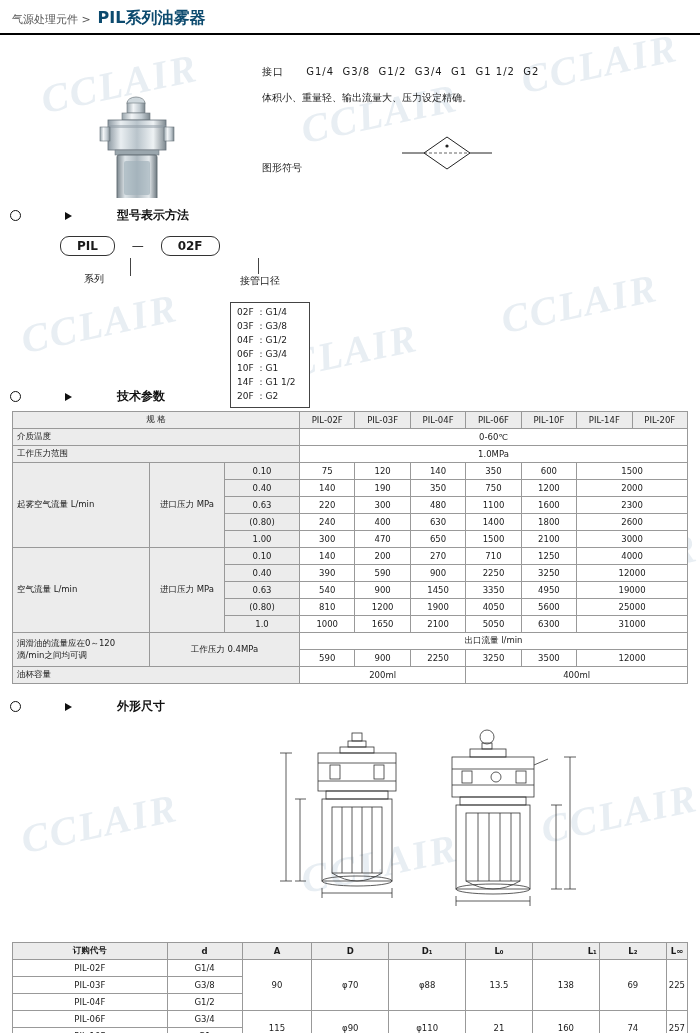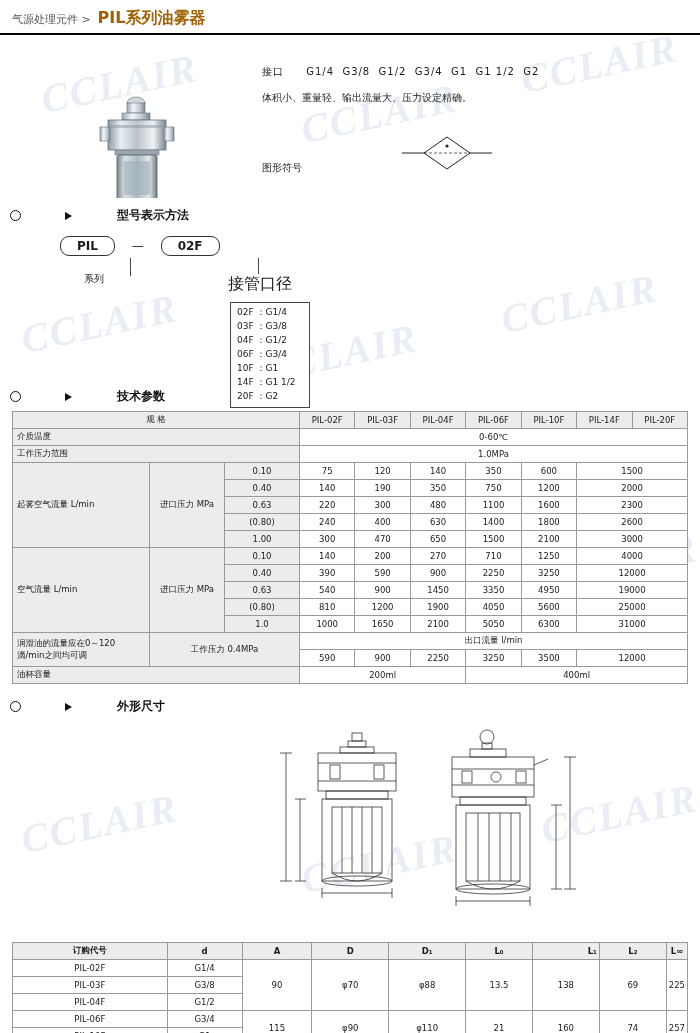--- a/index.html
+++ b/index.html
@@ -31,21 +31,21 @@
   
   .pagehead{
     padding:8px 12px 4px 12px;
     border-bottom:2px solid #000;
     margin:0 0 0 0;
   }
   .pagehead .crumb{
     font-size:11px;color:#555;
   }
   .pagehead .title{
-    font-size:16px;font-weight:bold;color:#a16207;
+    font-size:16px;font-weight:bold;color:#0c4a6e;
     margin-left:4px;
   }
 
   
   .topblock{display:flex;padding:8px 12px 0 12px;}
   .prodimg{width:250px;height:150px;position:relative;}
   .prodtxt{flex:1;padding-top:20px;font-size:10px;line-height:1.8;}
   .prodtxt .row1{letter-spacing:1px;}
   .port-label{display:inline-block;width:40px;}
   .desc{margin-top:8px;color:#222;}
@@ -76,21 +76,21 @@
     padding:2px 16px;font-weight:bold;font-size:12px;background:#fff;
     text-align:center;
   }
   .dash{display:inline-block;width:40px;text-align:center;font-size:12px;}
   .seriestag{margin-left:24px;margin-top:16px;font-size:10px;}
   .portbox{
     position:absolute;left:230px;top:72px;width:66px;
     border:1px solid #444;padding:3px 6px;font-size:9px;line-height:1.55;
     background:#fff;
   }
-  .portcaption{position:absolute;left:228px;top:44px;font-size:16px;}
+  .portcaption{position:absolute;left:240px;top:44px;font-size:10px;}
   .vline{position:absolute;left:258px;top:28px;width:1px;height:16px;background:#444;}
   .vline2{position:absolute;left:130px;top:28px;width:1px;height:18px;background:#444;}
 
   
   table{border-collapse:collapse;font-size:8.5px;}
   .spec{margin:4px 0 0 12px;width:676px;}
   .spec td,.spec th{
     border:1px solid #999;padding:1px 2px;text-align:center;height:14px;
     background:#fff;
   }

